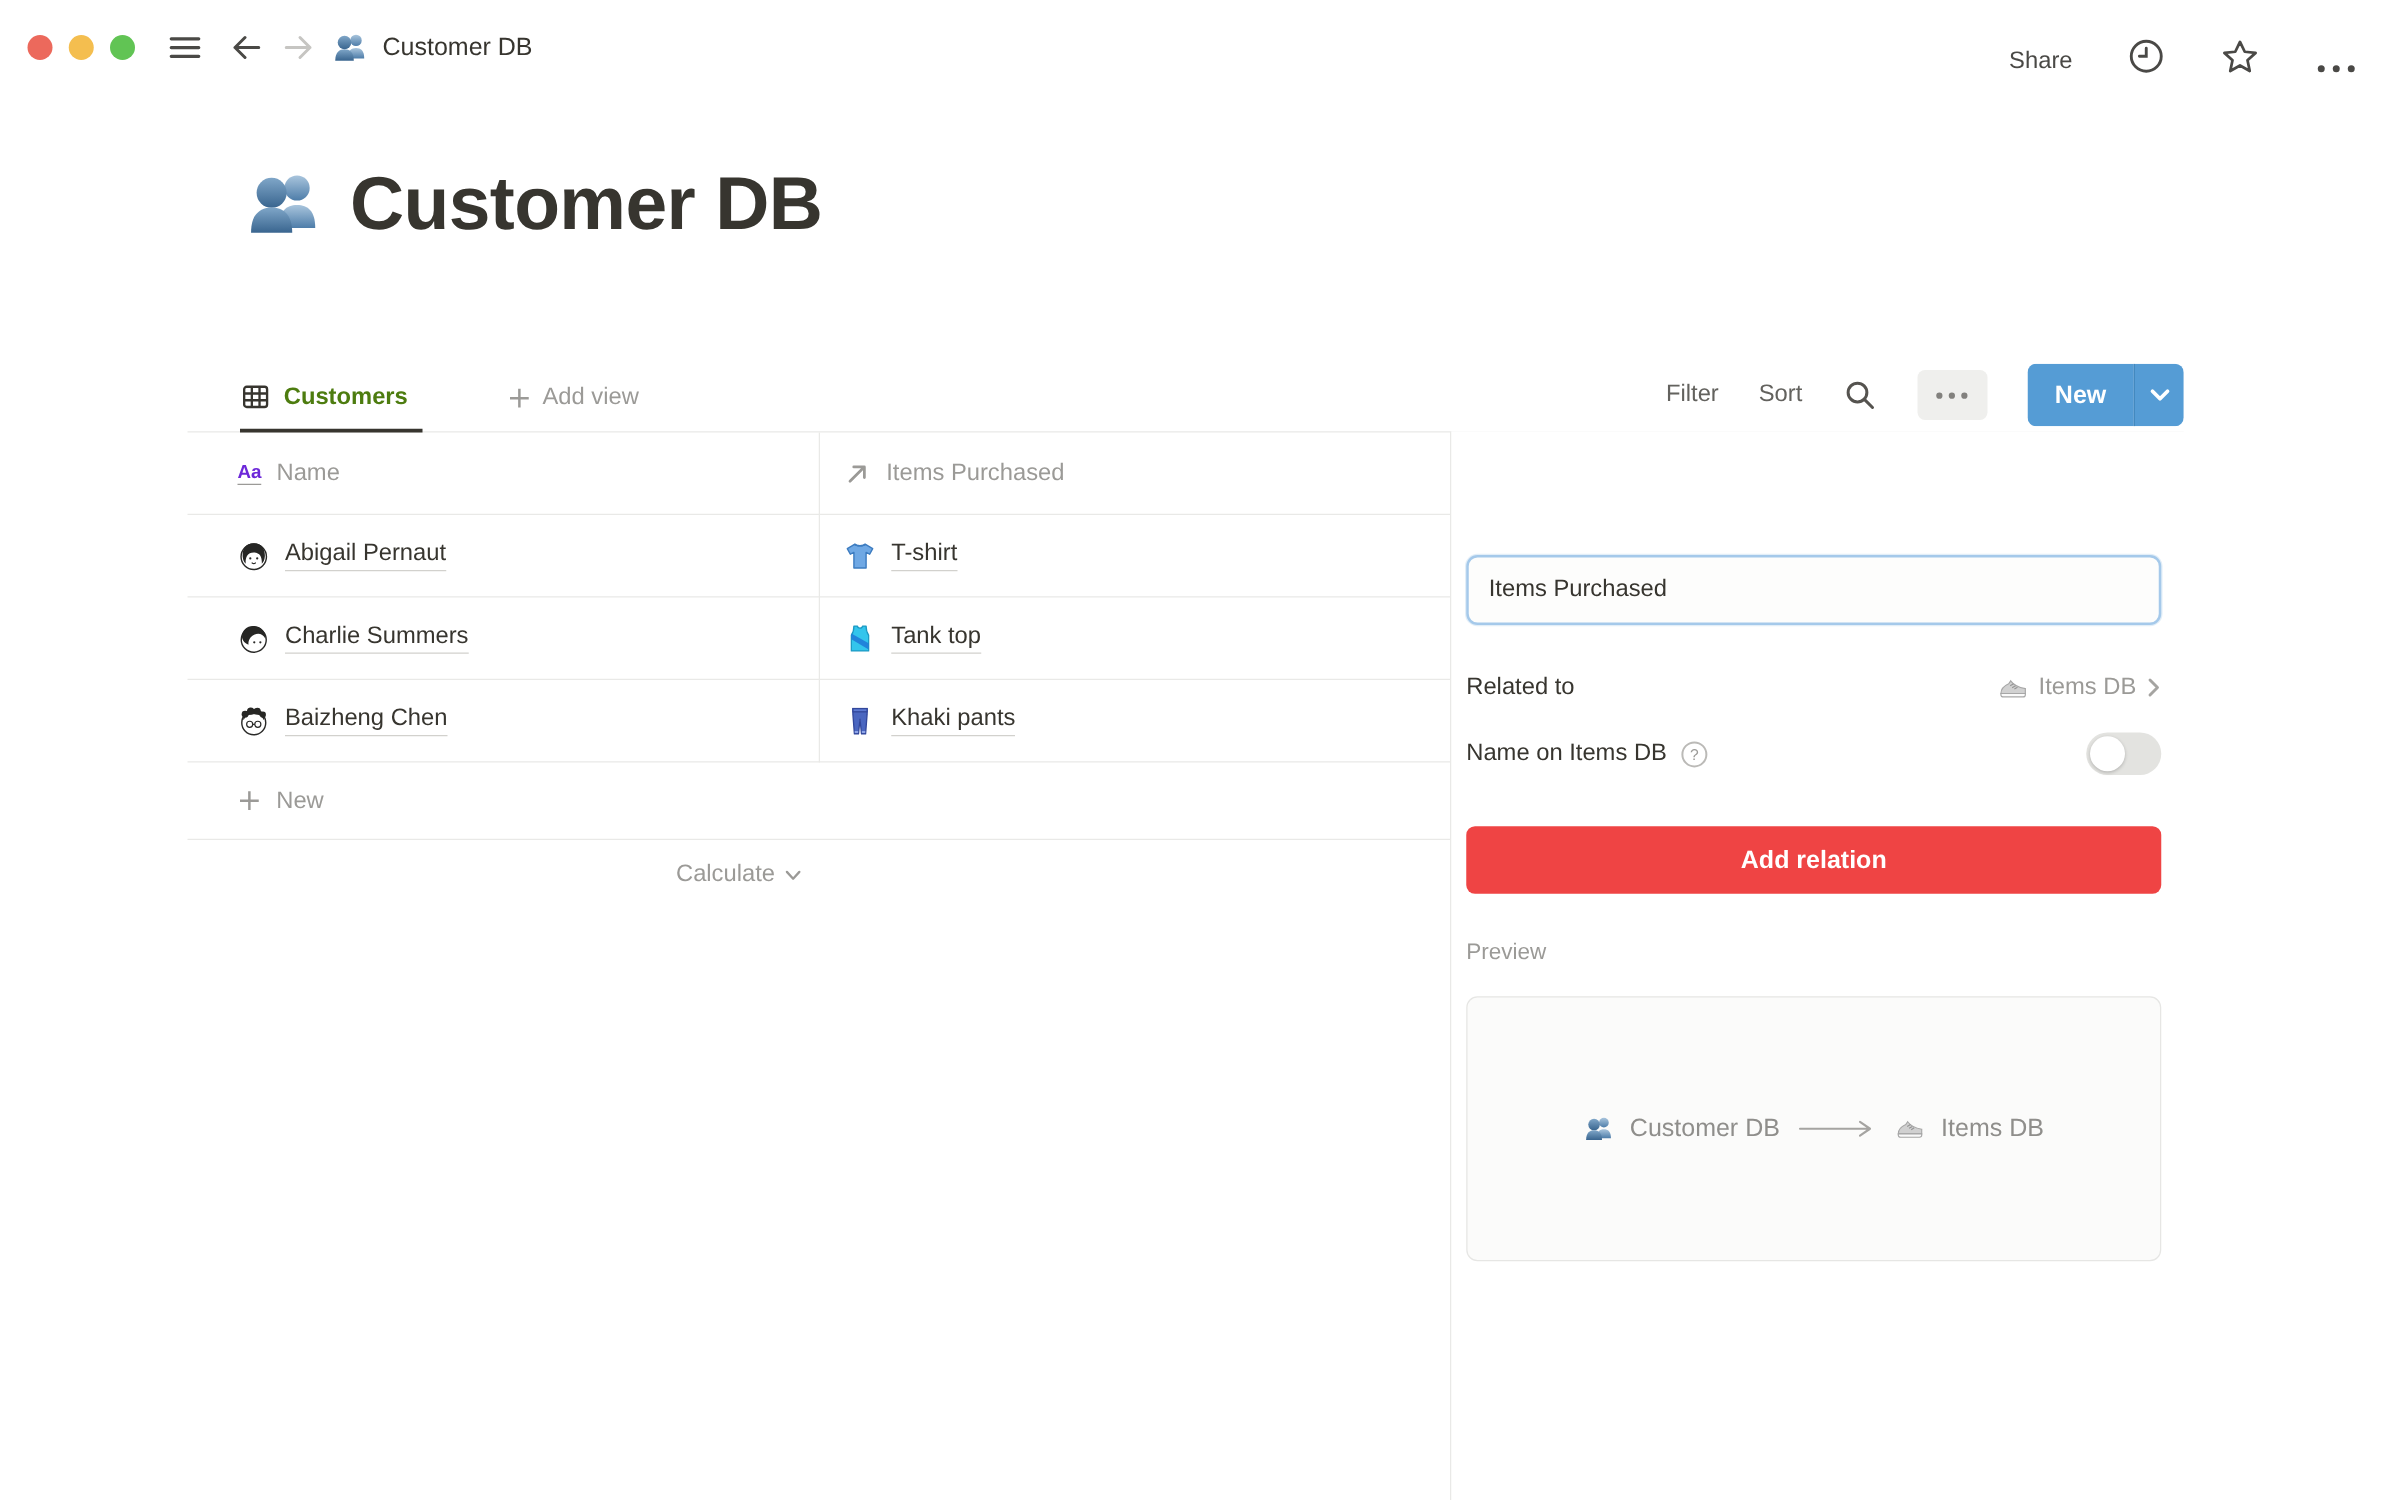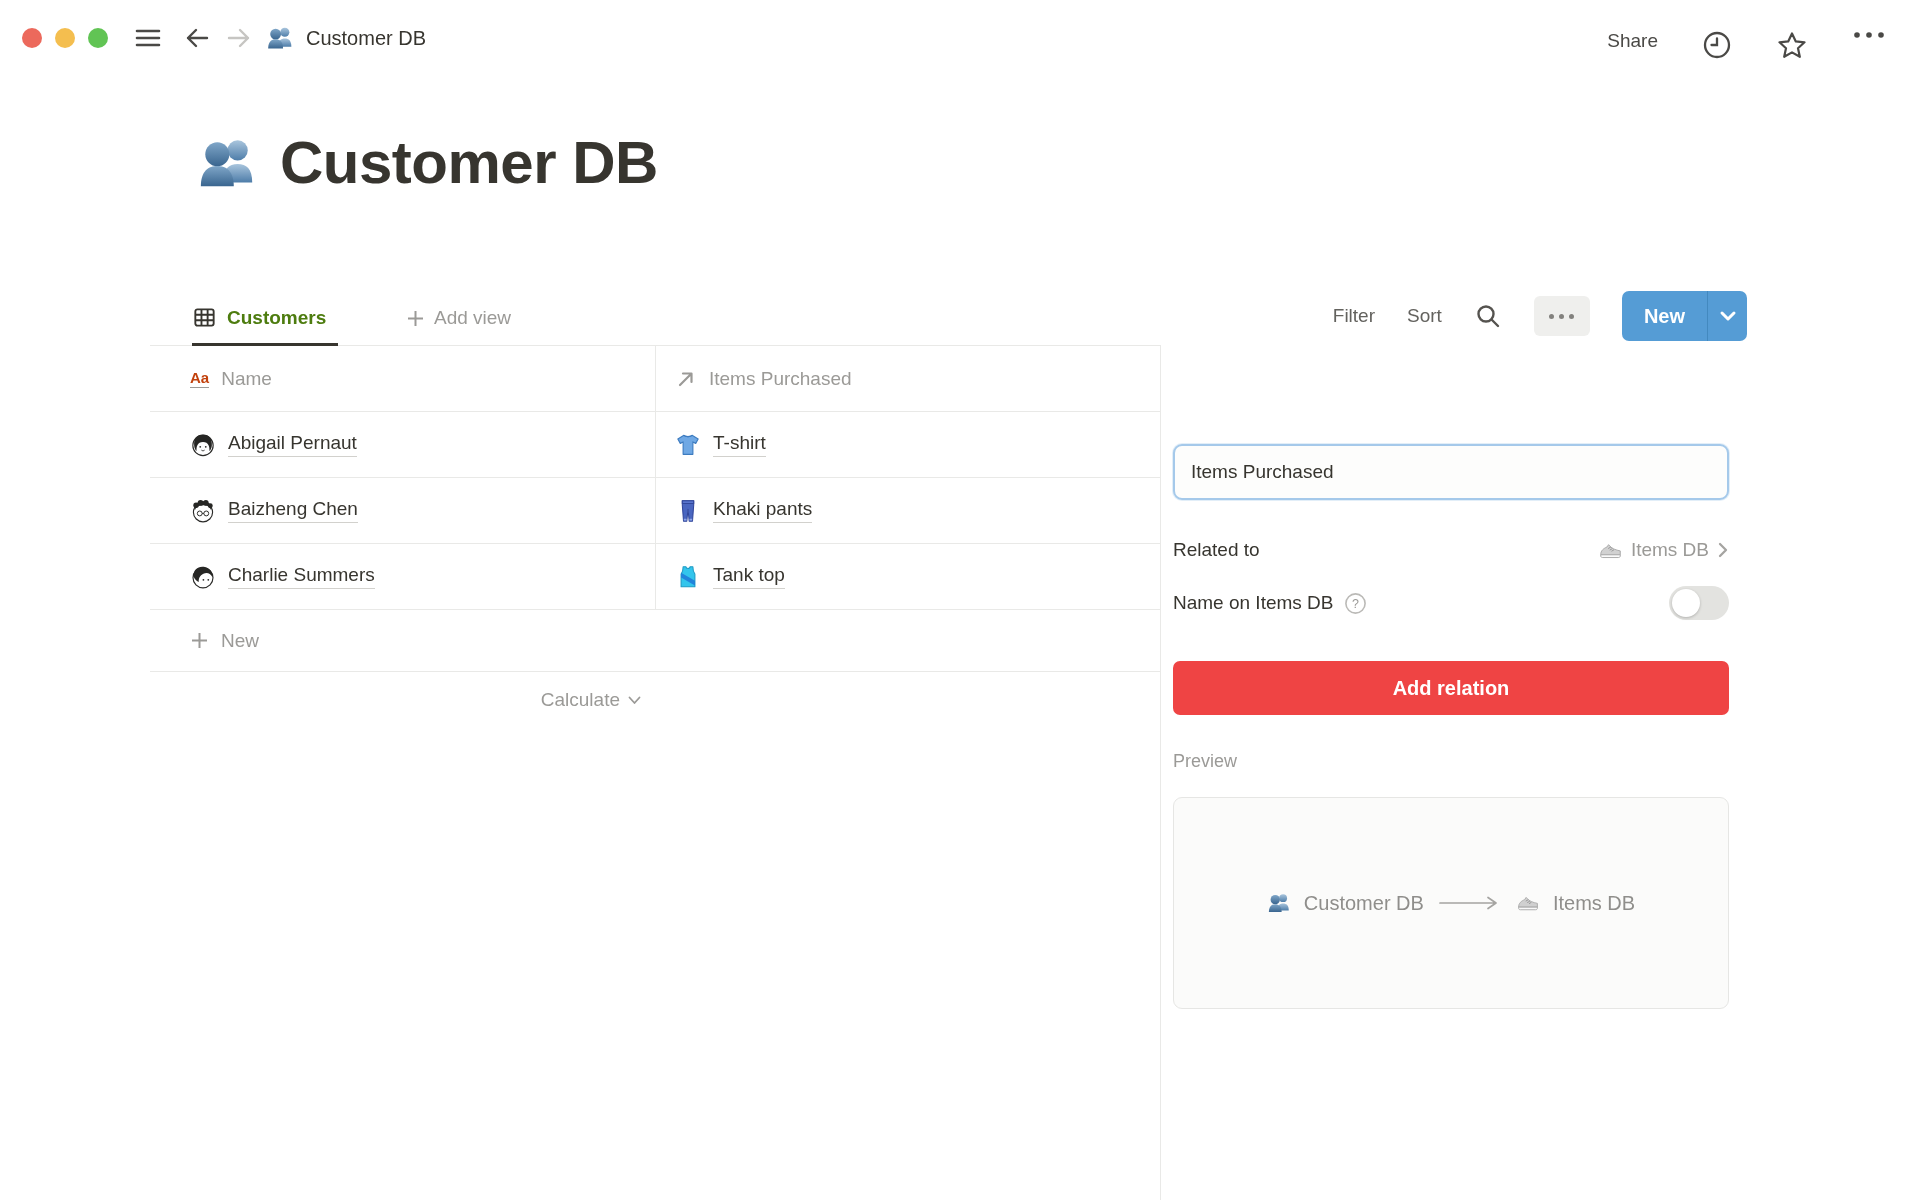--- a/index.html
+++ b/index.html
@@ -10,21 +10,21 @@
   }
   svg { display:block; }
 
   
   .topbar { position:absolute; left:0; top:0; width:1920px; height:76px; display:flex; align-items:center; }
   .lights { display:flex; gap:13px; margin-left:22px; }
   .light { width:20px; height:20px; border-radius:50%; }
   .tb-icon { margin-left:26px; cursor:pointer; }
   .tb-title-group { display:flex; align-items:center; gap:12px; margin-left:14px; }
   .tb-title { font-size:20px; color:#37352F; }
-  .tb-right { margin-left:auto; display:flex; align-items:flex-start; gap:44px; margin-right:34px;margin-top:13px; }
+  .tb-right { margin-left:auto; display:flex; align-items:flex-end; gap:44px; margin-right:34px;margin-top:13px; }
   .share { font-size:19px; color:#4A4946; cursor:pointer; }
 
   
   .page-title-row { position:absolute; left:196px; top:128px; display:flex; align-items:center; gap:22px; }
   .page-title { font-size:60px; font-weight:bold; letter-spacing:-0.5px; color:#37352F; }
 
   
   .tabs-row { position:absolute; left:150px; top:284px; width:1597px; height:62px; }
   .tabs-underline { position:absolute; left:0; right:0; bottom:0; height:1px; background:#E9E9E7; }
   .tab-active { position:absolute; left:42px; top:8px; height:54px; display:flex; align-items:center; gap:10px;
@@ -44,21 +44,21 @@
                    align-items:center; justify-content:center; }
 
   
   .table { position:absolute; left:150px; top:346px; width:1010px; }
   .thead { height:66px; display:flex; border-bottom:1px solid #E9E9E7; }
   .trow  { height:66px; display:flex; border-bottom:1px solid #E9E9E7; }
   .col-name { width:505px; display:flex; align-items:center; padding-left:40px; gap:12px; }
   .col-item { width:505px; display:flex; align-items:center; padding-left:20px; gap:12px; }
   .col-divider { position:absolute; left:505px; top:0; width:1px; height:264px; background:#E9E9E7; }
   .hdr-label { font-size:19px; color:#9B9A97; }
-  .aa-glyph { font-size:15px; font-weight:600; color:#c2410c; border-bottom:1.6px solid #9B9A97; line-height:1.15; }
+  .aa-glyph { font-size:15px; font-weight:600; color:#6d28d9; border-bottom:1.6px solid #9B9A97; line-height:1.15; }
   .cell-text { font-size:19px; font-weight:500; color:#37352F; border-bottom:1.5px solid #D2D1CD;
                padding-bottom:2px; cursor:pointer; }
   .new-row { height:62px; display:flex; align-items:center; gap:12px; padding-left:40px;
              border-bottom:1px solid #E9E9E7; color:#9B9A97; font-size:19px; cursor:pointer; }
   .calc-row { height:56px; display:flex; align-items:center; justify-content:flex-end; gap:8px;
               width:505px; padding-right:14px; color:#9B9A97; font-size:19px; cursor:pointer; }
   .avatar, .emoji-s { width:26px; height:26px; flex:0 0 auto; }
   .emoji-gray { filter:grayscale(1) brightness(1.05); opacity:0.75; }
 
   
@@ -253,20 +253,43 @@
           </svg>
         </span>
         <span class="cell-text">T-shirt</span>
       </div>
     </div>
 
     <div class="trow">
       <div class="col-name">
         <span class="avatar">
           <svg width="26" height="26" viewBox="0 0 32 32">
+            <circle cx="16" cy="17" r="12.3" fill="#fff" stroke="#2A2A28" stroke-width="1.4"></circle>
+            <path d="M4.5 15 C4 7 10 2.5 17 3.5 C24 4.5 28 9.5 27.5 16 C25 11 20.5 10 16.5 12 C12 14.2 10.5 18 10.8 22 C7.5 20.5 5 18 4.5 15 Z" fill="#262624"></path>
+            <circle cx="16.5" cy="19.5" r="1.1" fill="#2A2A28"></circle>
+              <circle cx="22.5" cy="19.5" r="1.1" fill="#2A2A28"></circle>
+          </svg>
+        </span>
+        <span class="cell-text">Charlie Summers</span>
+      </div>
+      <div class="col-item">
+        <span class="emoji-s">
+          <svg width="26" height="26" viewBox="0 0 32 32">
+            <path d="M10 3.5 C10 8 9 10.5 7.5 12.5 V28 H24.5 V12.5 C23 10.5 22 8 22 3.5 H18.5 C18.5 6.2 13.5 6.2 13.5 3.5 Z" fill="#33C5EC" stroke="#1D9AC4" stroke-width="1.3" stroke-linejoin="round"></path>
+            <path d="M7.5 16.5 L24.5 26.5 V20.5 L7.5 10.8 Z" fill="#1F78D8" opacity="0.85"></path>
+          </svg>
+        </span>
+        <span class="cell-text">Tank top</span>
+      </div>
+    </div>
+
+    <div class="trow">
+      <div class="col-name">
+        <span class="avatar">
+          <svg width="26" height="26" viewBox="0 0 32 32">
             <circle cx="16" cy="17.5" r="11.8" fill="#fff" stroke="#2A2A28" stroke-width="1.4"></circle>
             <path d="M6 15 C4 9 9 3.5 16 4 C23 3.5 28 9 26 15 C24 10.5 21 9 16 9 C11 9 8 10.5 6 15 Z" fill="#262624"></path>
             <circle cx="7.5" cy="9" r="3.4" fill="#262624"></circle>
               <circle cx="13" cy="6" r="3.6" fill="#262624"></circle>
             <circle cx="19.5" cy="6" r="3.4" fill="#262624"></circle>
               <circle cx="25" cy="9.5" r="3" fill="#262624"></circle>
             <circle cx="12" cy="19" r="3" fill="none" stroke="#2A2A28" stroke-width="1.2"></circle>
             <circle cx="20" cy="19" r="3" fill="none" stroke="#2A2A28" stroke-width="1.2"></circle>
             <path d="M15 19 h2" stroke="#2A2A28" stroke-width="1.2"></path>
           </svg>
@@ -278,43 +301,20 @@
           <svg width="26" height="26" viewBox="0 0 32 32">
             <path d="M9 3.5 H23 V9 L21.5 28.5 H17.5 L16 14 L14.5 28.5 H10.5 L9 9 Z" fill="#4A66C0" stroke="#32479B" stroke-width="1.3" stroke-linejoin="round"></path>
             <rect x="9" y="3.5" width="14" height="3.2" fill="#5D79D2" stroke="#32479B" stroke-width="1.3"></rect>
             <path d="M10.8 26.6 h3.4 M17.8 26.6 h3.4" stroke="#8FA5E8" stroke-width="2"></path>
           </svg>
         </span>
         <span class="cell-text">Khaki pants</span>
       </div>
     </div>
 
-    <div class="trow">
-      <div class="col-name">
-        <span class="avatar">
-          <svg width="26" height="26" viewBox="0 0 32 32">
-            <circle cx="16" cy="17" r="12.3" fill="#fff" stroke="#2A2A28" stroke-width="1.4"></circle>
-            <path d="M4.5 15 C4 7 10 2.5 17 3.5 C24 4.5 28 9.5 27.5 16 C25 11 20.5 10 16.5 12 C12 14.2 10.5 18 10.8 22 C7.5 20.5 5 18 4.5 15 Z" fill="#262624"></path>
-            <circle cx="16.5" cy="19.5" r="1.1" fill="#2A2A28"></circle>
-              <circle cx="22.5" cy="19.5" r="1.1" fill="#2A2A28"></circle>
-          </svg>
-        </span>
-        <span class="cell-text">Charlie Summers</span>
-      </div>
-      <div class="col-item">
-        <span class="emoji-s">
-          <svg width="26" height="26" viewBox="0 0 32 32">
-            <path d="M10 3.5 C10 8 9 10.5 7.5 12.5 V28 H24.5 V12.5 C23 10.5 22 8 22 3.5 H18.5 C18.5 6.2 13.5 6.2 13.5 3.5 Z" fill="#33C5EC" stroke="#1D9AC4" stroke-width="1.3" stroke-linejoin="round"></path>
-            <path d="M7.5 16.5 L24.5 26.5 V20.5 L7.5 10.8 Z" fill="#1F78D8" opacity="0.85"></path>
-          </svg>
-        </span>
-        <span class="cell-text">Tank top</span>
-      </div>
-    </div>
-
     <div class="new-row">
       <svg width="19" height="19" viewBox="0 0 19 19">
           <path d="M9.5 2 V17 M2 9.5 H17" stroke="#9B9A97" stroke-width="2"></path>
         </svg>
       <span>New</span>
     </div>
 
     <div class="calc-row">
       <span>Calculate</span>
       <svg width="13" height="9" viewBox="0 0 13 9">

